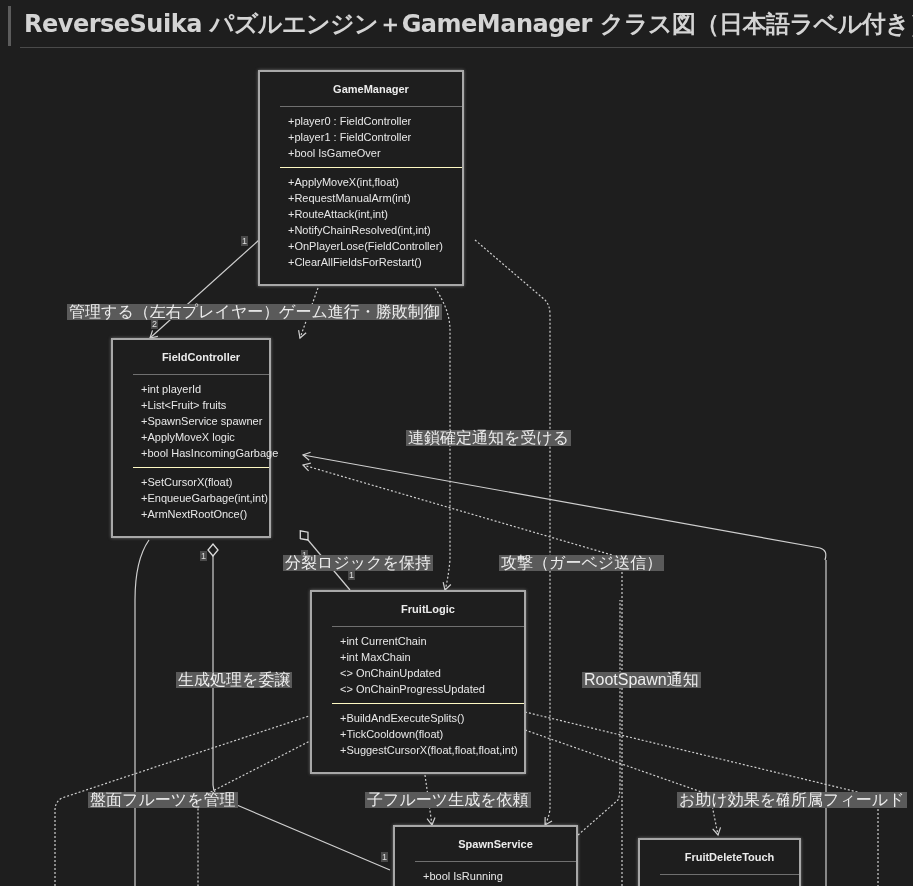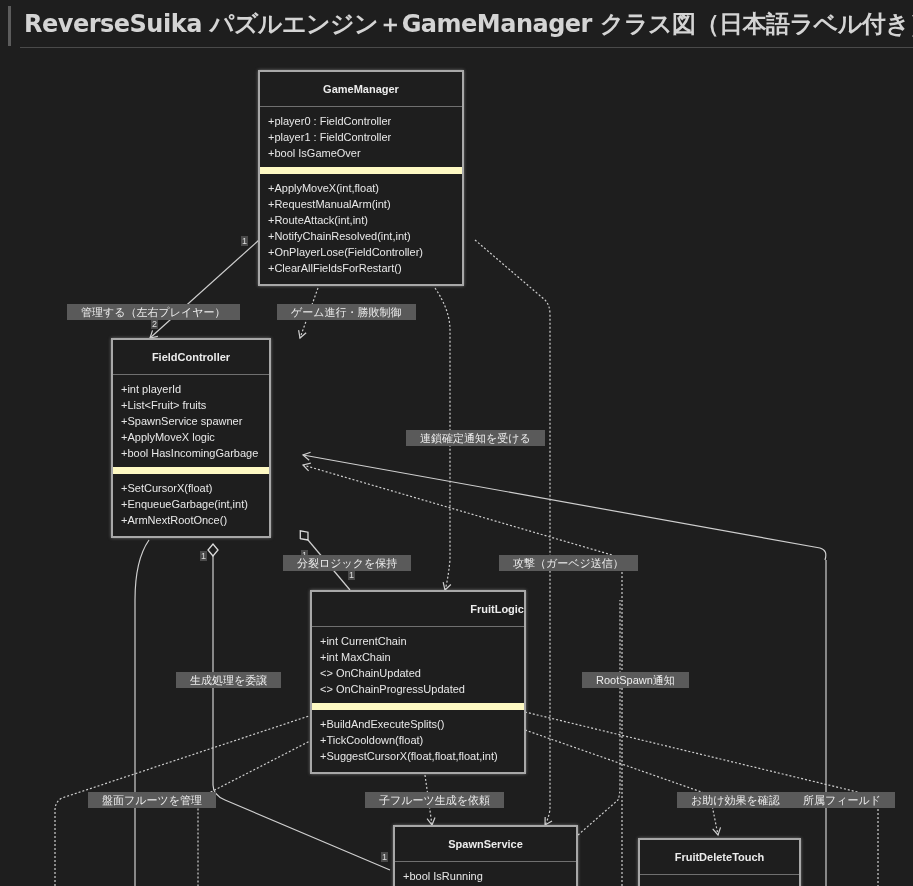--- a/index.html
+++ b/index.html
@@ -1,25 +1,25 @@
 <!DOCTYPE html>
 <html><head>
 <meta charset="utf-8">
 <style>
   html, body { margin:0; padding:0; background:#1e1e1e; }
   body { width:913px; height:886px; overflow:hidden; position:relative; font-family:"Liberation Sans", "DejaVu Sans", sans-serif; color:#e6e6e6; }
   .title-wrap { position:absolute; left:8px; top:6px; width:905px; height:40px; border-left:3px solid #5c5c5c; }
   .title { position:absolute; left:13px; top:2px; font-family:"DejaVu Sans", sans-serif; font-weight:bold; font-size:24px; color:#d4d4d4; white-space:nowrap; letter-spacing:-0.5px; }
   .title-rule { position:absolute; left:20px; top:47px; width:893px; height:1px; background:#4a4a4a; }
   svg.edges { position:absolute; left:0; top:0; }
-  .cls { position:absolute; background:#1e1e1e; border:2px solid #a8a8a8; box-shadow:0 0 3px rgba(200,200,200,0.5); box-sizing:border-box; }
+  .cls { position:absolute; background:#1e1e1e; border:2px solid #a8a8a8; box-shadow:0 0 3px rgba(200,200,200,0.5); box-sizing:border-box;padding-left:20px; }
   .cls .hdr { text-align:center; font-weight:bold; font-size:11px; color:#ececec; border-bottom:1px solid #707070; }
   .cls .sec { padding:6px 8px; font-size:11px; line-height:16px; color:#e8e8e8; white-space:nowrap; }
-  .cls .sec + .sec { border-top:7px solid #fef9c3; }
-  .lbl { position:absolute; background:#5a5a5a; color:#ededed; font-size:11px; padding:1px 14px; white-space:nowrap; line-height:14px; }
+  .cls .sec + .sec { border-top:1px solid #fef9c3; }
+  .lbl { position:absolute; background:#5a5a5a; color:#ededed; font-size:16px; padding:1px 2px; white-space:nowrap; line-height:14px; }
   .mult { position:absolute; font-size:9px; color:#dcdcdc; background:#4a4a4a; padding:0 1px; line-height:10px; }
 </style>
 </head>
 <body>
 
 <div class="title-wrap">
   <div class="title">ReverseSuika パズルエンジン＋GameManager クラス図（日本語ラベル付き）</div>
 </div>
 <div class="title-rule"></div>
 
@@ -100,21 +100,21 @@
     <div>+bool HasIncomingGarbage</div>
   </div>
   <div class="sec">
     <div>+SetCursorX(float)</div>
     <div>+EnqueueGarbage(int,int)</div>
     <div>+ArmNextRootOnce()</div>
   </div>
 </div>
 
 <div class="cls" style="left:310px;top:590px;width:216px;height:184px;">
-  <div class="hdr" style="height:34px;line-height:34px;text-align:right;">FruitLogic</div>
+  <div class="hdr" style="height:34px;line-height:34px;">FruitLogic</div>
   <div class="sec">
     <div>+int CurrentChain</div>
     <div>+int MaxChain</div>
     <div>&lt;&gt; OnChainUpdated</div>
     <div>&lt;&gt; OnChainProgressUpdated</div>
   </div>
   <div class="sec">
     <div>+BuildAndExecuteSplits()</div>
     <div>+TickCooldown(float)</div>
     <div>+SuggestCursorX(float,float,float,int)</div>

